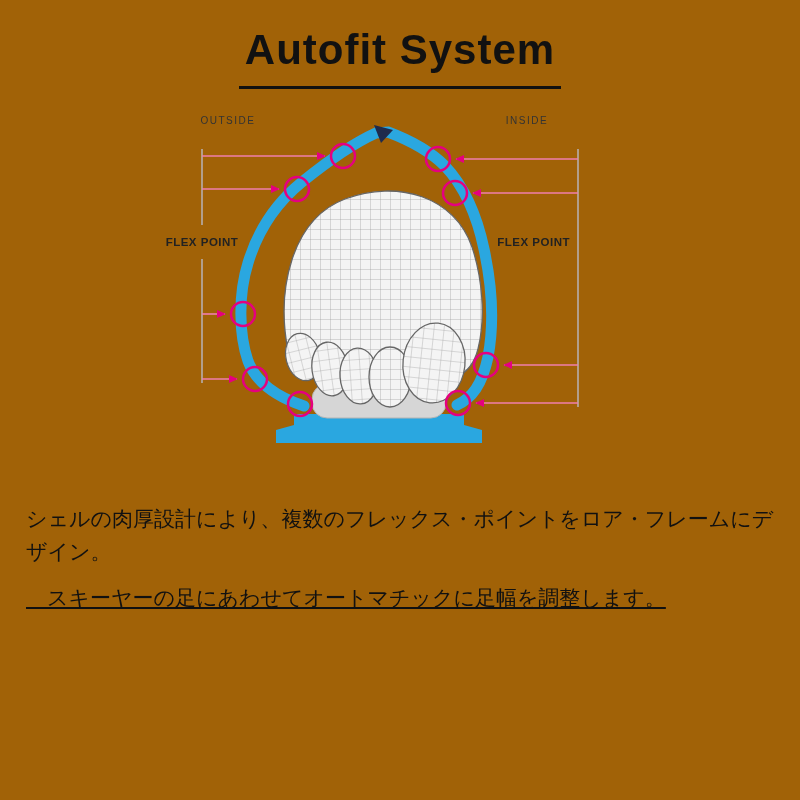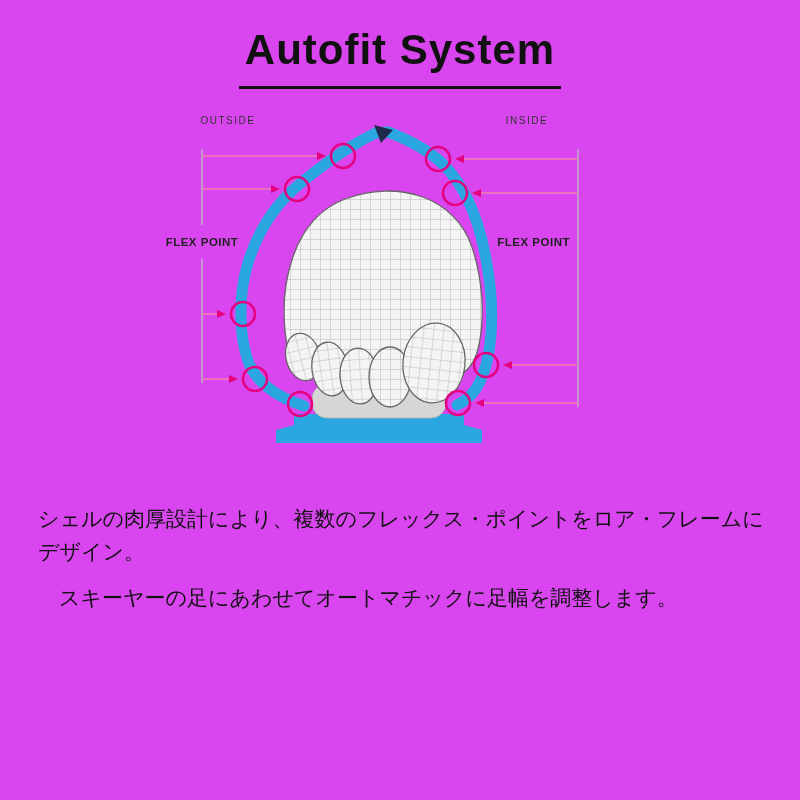--- a/index.html
+++ b/index.html
@@ -1,43 +1,43 @@
 <!DOCTYPE html>
 <html><head>
 <meta charset="utf-8">
 <style>
   * { box-sizing: border-box; margin: 0; padding: 0; }
   html, body { background: #ffffff; }
   body { font-family: "Liberation Sans", "DejaVu Sans", sans-serif; }
-  .page { width: 800px; height: 800px; background: #d946ef; overflow: hidden; margin: 0 auto; position: relative; }
+  .page { width: 800px; height: 800px; background: #a16207; overflow: hidden; margin: 0 auto; position: relative; }
 
   .title-wrap { text-align: center; padding-top: 26px; }
   .page-title {
     display: inline-block;
     font-size: 42px;
     font-weight: 600;
     letter-spacing: 1px;
     color: #111;
     border-bottom: 3px solid #111;
     padding: 0 6px 12px 6px;
   }
 
   .diagram-svg { display: block; margin: 10px auto 0 auto; }
   .diagram-svg text { font-family: "Liberation Sans", "DejaVu Sans", sans-serif; }
   .side-label { font-size: 10px; letter-spacing: 1.5px; fill: #333; }
   .flex-label { font-size: 11.5px; font-weight: bold; letter-spacing: 0.5px; fill: #222; }
 
-  .desc { padding: 44px 26px 0 26px; margin-left: 12px; }
+  .desc { padding: 44px 26px 0 26px; }
   .desc p {
     font-size: 21px;
     line-height: 1.55;
     color: #111;
     text-align: left;
   }
-  .desc p.last { margin-top: 14px; }
+  .desc p.last { margin-top: 14px; text-decoration: underline; }
 </style>
 </head>
 <body>
 
 <div class="page">
 
   <div class="title-wrap">
     <h1 class="page-title">Autofit System</h1>
   </div>
 

